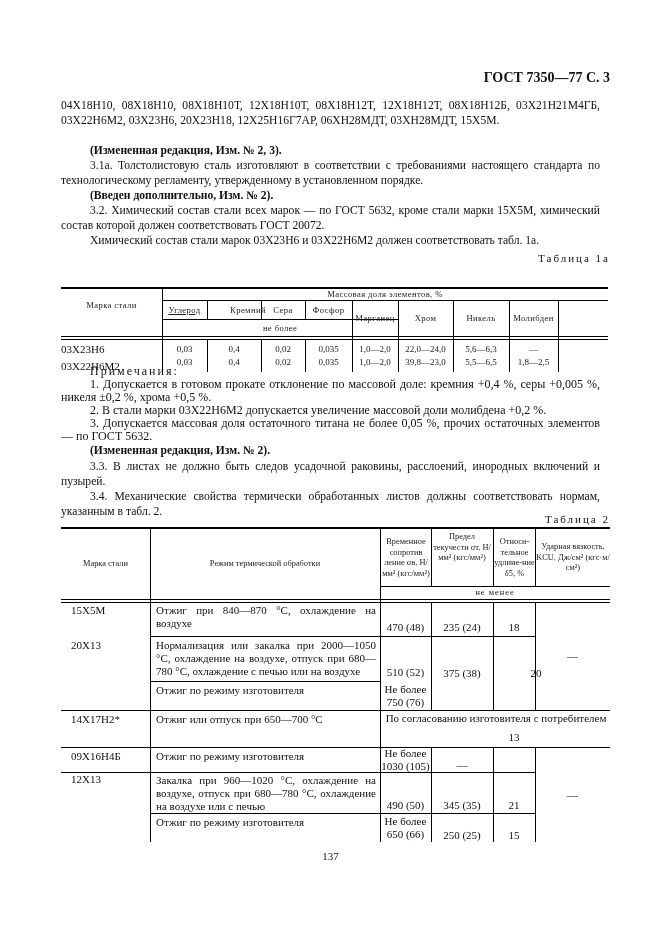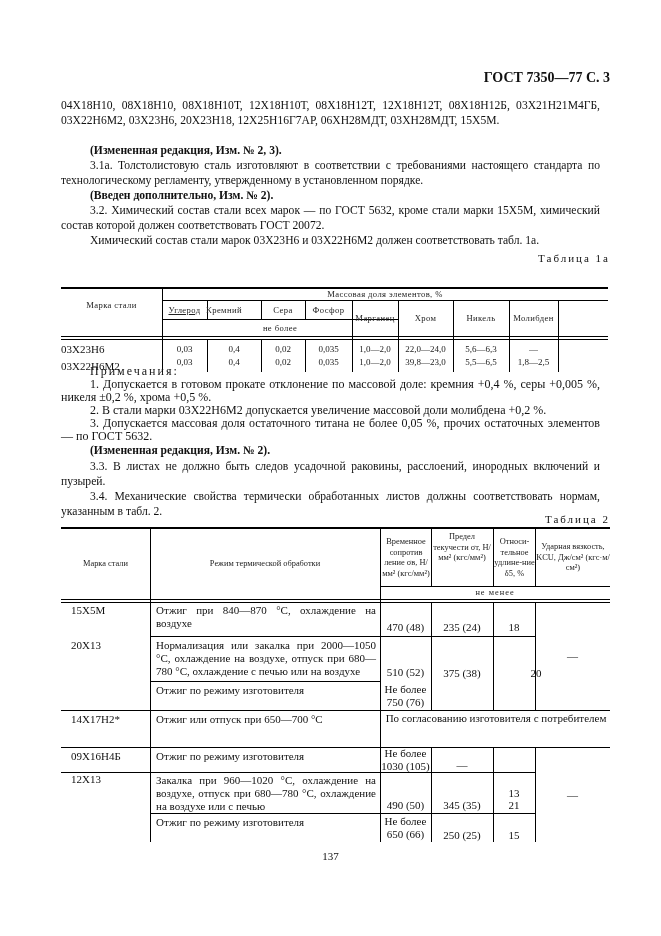--- a/index.html
+++ b/index.html
@@ -52,21 +52,21 @@
   <div class="line" style="left:305px;top:339px;width:1px;height:33px;"></div>
   <div class="line" style="left:352px;top:300px;width:1px;height:72px;"></div>
   <div class="line" style="left:398px;top:300px;width:1px;height:72px;"></div>
   <div class="line" style="left:453px;top:300px;width:1px;height:72px;"></div>
   <div class="line" style="left:509px;top:300px;width:1px;height:72px;"></div>
   <div class="line" style="left:558px;top:300px;width:1px;height:72px;"></div>
 
   <div class="cell hs top" style="left:61px;top:300px;width:101px;height:20px;">Марка стали</div>
   <div class="cell hs" style="left:162px;top:288px;width:446px;height:12px;">Массовая доля элементов, %</div>
   <div class="cell hs" style="left:162px;top:301px;width:45px;height:18px;text-decoration:underline;">Углерод</div>
-  <div class="cell hs" style="left:197px;top:301px;width:54px;height:18px;">Кремний</div>
+  <div class="cell hs" style="left:207px;top:301px;width:54px;height:18px;padding-left:14px;">Кремний</div>
   <div class="cell hs" style="left:261px;top:301px;width:44px;height:18px;">Сера</div>
   <div class="cell hs" style="left:305px;top:301px;width:47px;height:18px;">Фосфор</div>
   <div class="cell hs" style="left:162px;top:320px;width:236px;height:16px;">не более</div>
   <div class="cell hs" style="left:352px;top:301px;width:46px;height:35px;">Марганец</div>
   <div class="cell hs" style="left:398px;top:301px;width:55px;height:35px;">Хром</div>
   <div class="cell hs" style="left:453px;top:301px;width:56px;height:35px;">Никель</div>
   <div class="cell hs" style="left:509px;top:301px;width:49px;height:35px;">Молибден</div>
 
   <div>
     <div class="cell rl left" style="left:61px;top:340px;width:100px;height:17px;">03Х23Н6</div>
@@ -156,21 +156,21 @@
   <div>
     <div class="cell t2c left top" style="left:71px;top:713px;width:78px;">14Х17Н2*</div>
     <div class="cell t2c left top" style="left:156px;top:713px;width:220px;">Отжиг или отпуск при 650—700 °С</div>
     <div class="cell t2c top" style="left:384px;top:712px;width:224px;height:34px;">По согласованию изготовителя с потребителем</div>
   </div>
   <div>
     <div class="cell t2c left top" style="left:71px;top:750px;width:78px;">09Х16Н4Б</div>
     <div class="cell t2c left top" style="left:156px;top:750px;width:220px;">Отжиг по режиму изготовителя</div>
     <div class="cell t2c" style="left:380px;top:748px;width:51px;height:24px;">Не более 1030 (105)</div>
     <div class="cell t2c bot" style="left:431px;top:748px;width:62px;height:24px;">—</div>
-    <div class="cell t2c bot" style="left:493px;top:776px;width:42px;height:24px;">13</div>
+    <div class="cell t2c bot" style="left:493px;top:720px;width:42px;height:24px;">13</div>
   </div>
   <div>
     <div class="cell t2c left top" style="left:71px;top:773px;width:78px;">12Х13</div>
     <div class="cell t2c left top" style="left:156px;top:774px;width:220px;text-align:justify;">Закалка при 960—1020 °С, охлаждение на воздухе, отпуск при 680—780 °С, охлаждение на воздухе или с печью</div>
     <div class="cell t2c bot" style="left:380px;top:773px;width:51px;height:39px;">490 (50)</div>
     <div class="cell t2c bot" style="left:431px;top:773px;width:62px;height:39px;">345 (35)</div>
     <div class="cell t2c bot" style="left:493px;top:773px;width:42px;height:39px;">21</div>
     <div class="cell t2c" style="left:535px;top:748px;width:75px;height:94px;">—</div>
   </div>
   <div>

